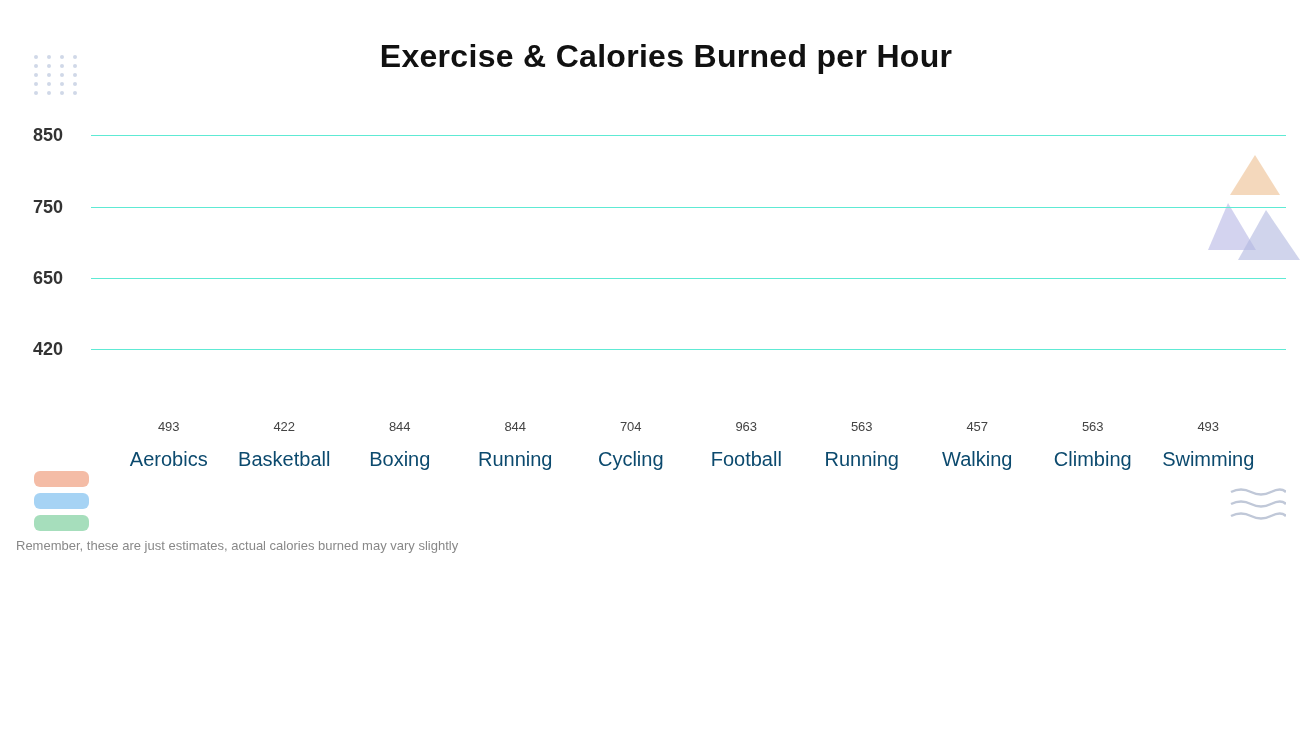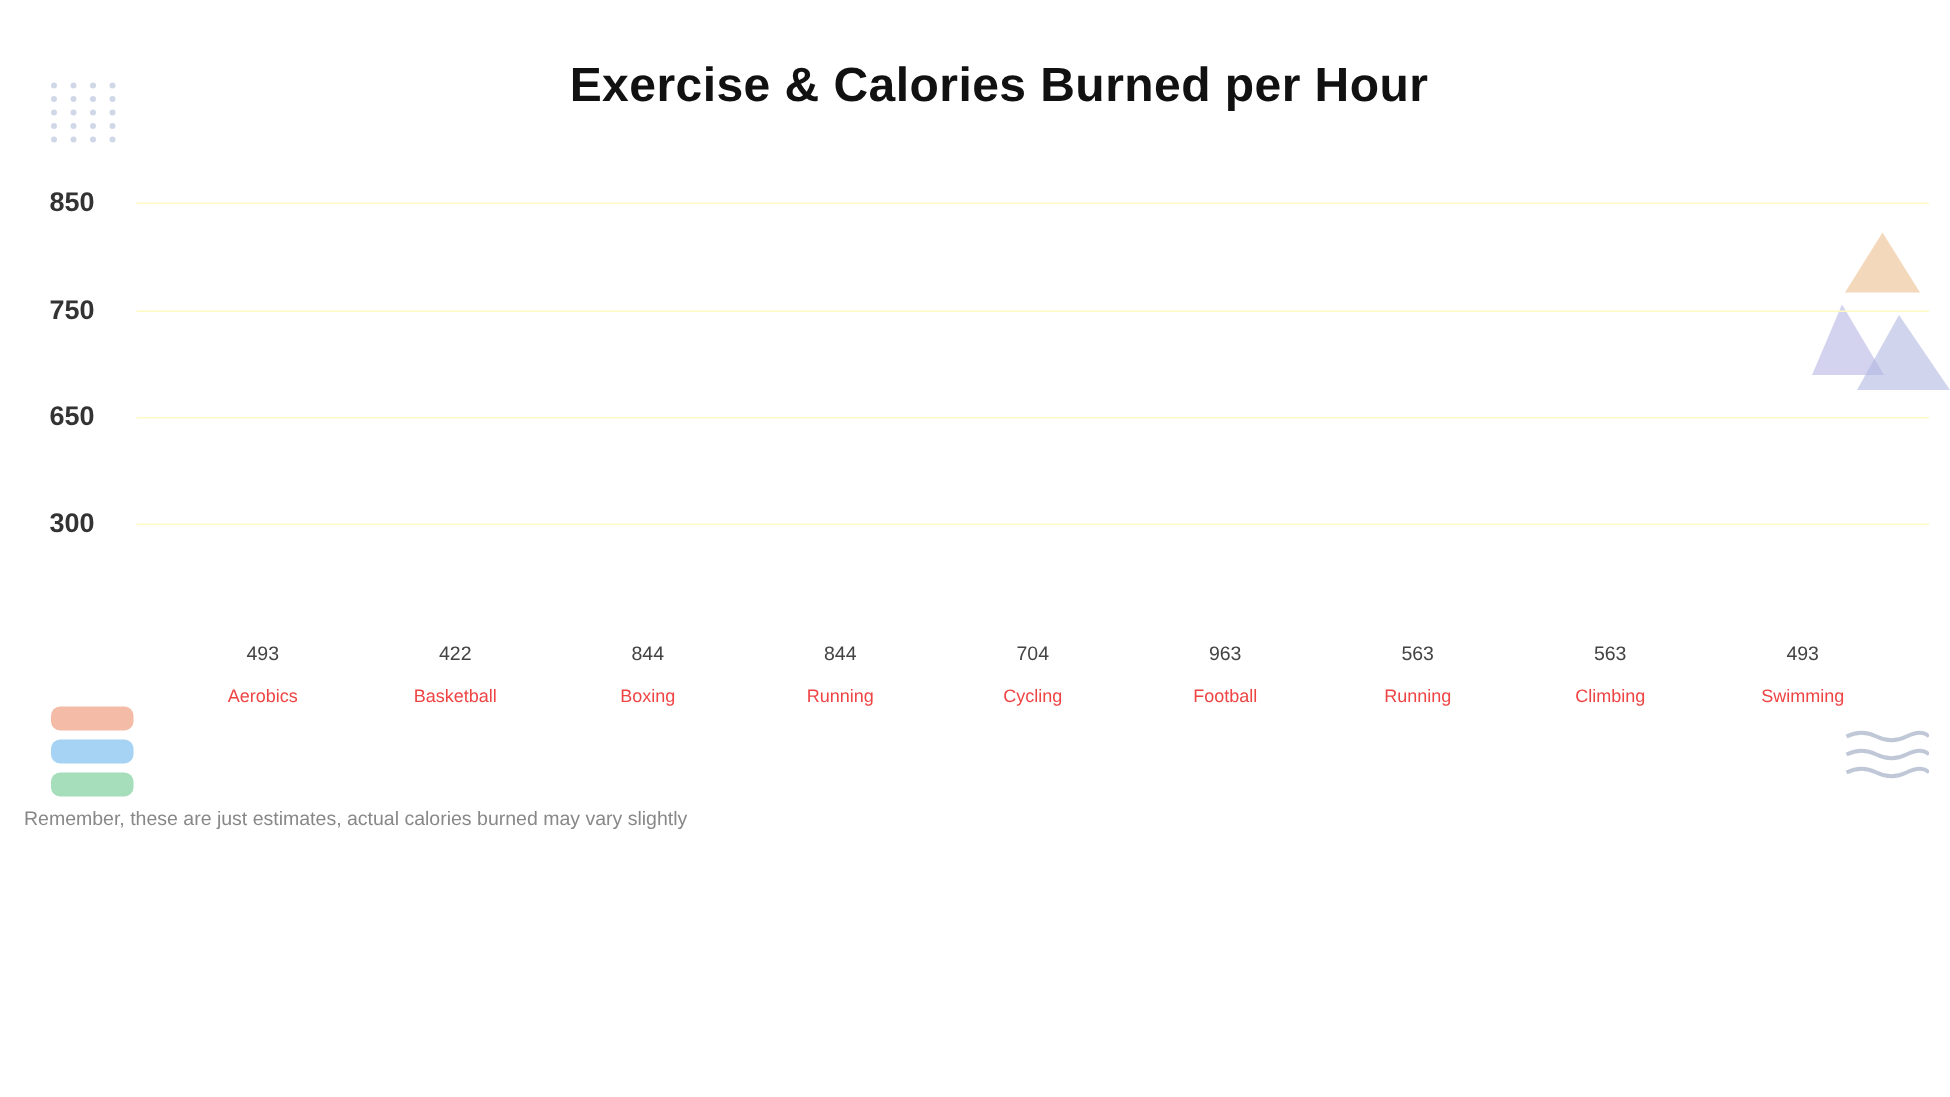--- a/index.html
+++ b/index.html
@@ -90,21 +90,21 @@
       left: 0;
       right: 0;
       bottom: 0;
     }
 
     .grid-line {
       position: absolute;
       left: 0;
       right: 0;
       height: 1px;
-      background: #fef9c3;
+      background: #5eead4;
     }
 
     .y-label {
       position: absolute;
       left: -58px;
       font-size: 18px;
       font-weight: 700;
       color: #333;
       transform: translateY(-50%);
     }
@@ -137,22 +137,22 @@
     }
 
     .bar {
       width: 72%;
       border-radius: 4px 4px 0 0;
       position: relative;
     }
 
     .bar-label {
       margin-top: 10px;
-      font-size: 12px;
-      color: #ef4444;
+      font-size: 20px;
+      color: #0c4a6e;
       white-space: nowrap;
     }
 
     .footnote {
       position: absolute;
       bottom: 28px;
       left: 0;
       right: 0;
       font-size: 13px;
       color: #888;
@@ -223,21 +223,21 @@
 
       <div class="grid-line" style="bottom: 74%;">
         <span class="y-label">750</span>
       </div>
 
       <div class="grid-line" style="bottom: 54%;">
         <span class="y-label">650</span>
       </div>
 
       <div class="grid-line" style="bottom: 34%;">
-        <span class="y-label">300</span>
+        <span class="y-label">420</span>
       </div>
     </div>
 
     <div class="bars-wrapper" id="bars-wrapper">
     <div class="bar-group">
           <div class="bar-value">493</div>
           <div class="bar" style="height: 32.1667%; background-color: rgb(77, 200, 200);"></div>
           <div class="bar-label">Aerobics</div>
         </div>
         <div class="bar-group">
@@ -264,20 +264,25 @@
           <div class="bar-value">963</div>
           <div class="bar" style="height: 55.5%; background-color: rgb(122, 16, 48);"></div>
           <div class="bar-label">Football</div>
         </div>
         <div class="bar-group">
           <div class="bar-value">563</div>
           <div class="bar" style="height: 43.8333%; background-color: rgb(240, 80, 112);"></div>
           <div class="bar-label">Running</div>
         </div>
         <div class="bar-group">
+          <div class="bar-value">457</div>
+          <div class="bar" style="height: 26.1667%; background-color: rgb(72, 200, 120);"></div>
+          <div class="bar-label">Walking</div>
+        </div>
+        <div class="bar-group">
           <div class="bar-value">563</div>
           <div class="bar" style="height: 43.8333%; background-color: rgb(120, 120, 216);"></div>
           <div class="bar-label">Climbing</div>
         </div>
         <div class="bar-group">
           <div class="bar-value">493</div>
           <div class="bar" style="height: 32.1667%; background-color: rgb(224, 96, 200);"></div>
           <div class="bar-label">Swimming</div>
         </div>
       </div>

